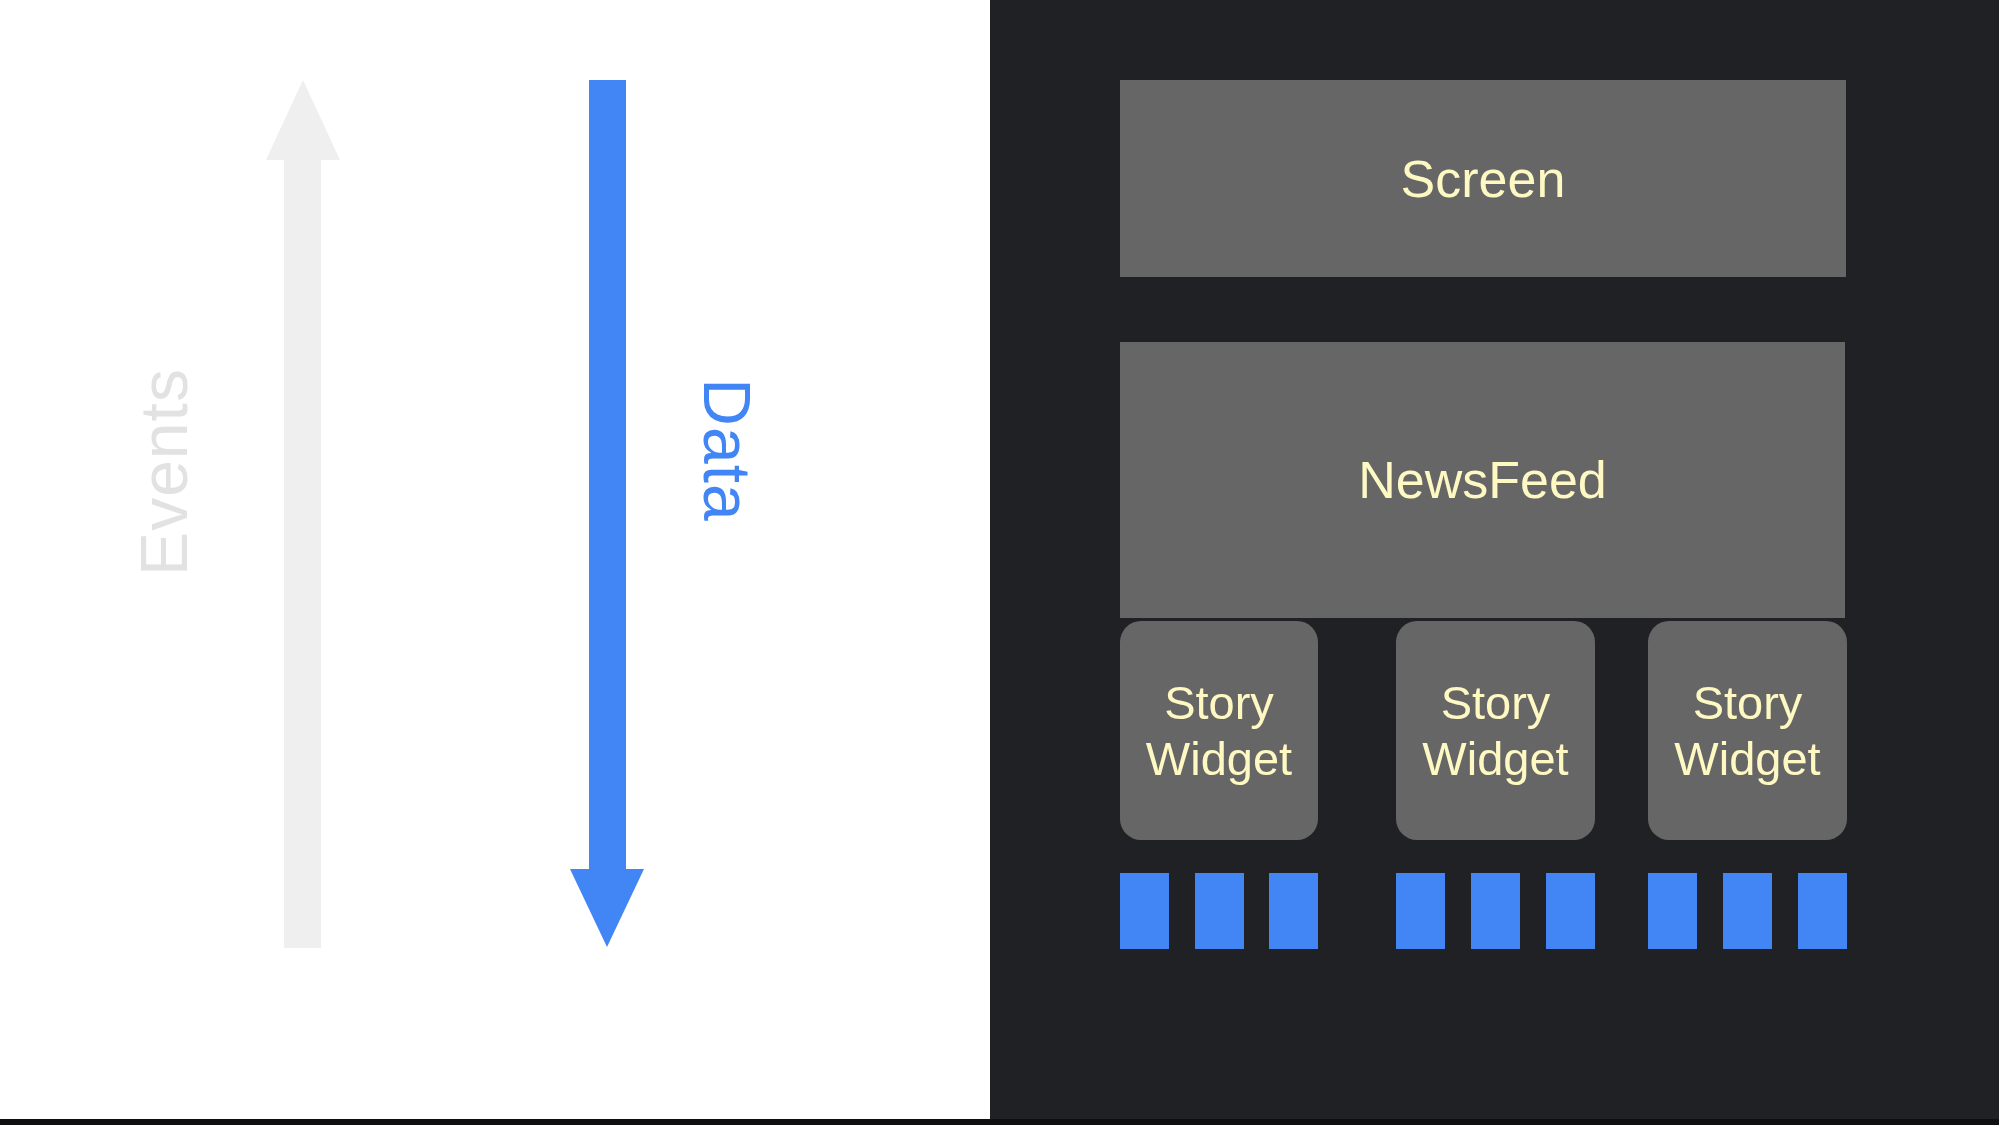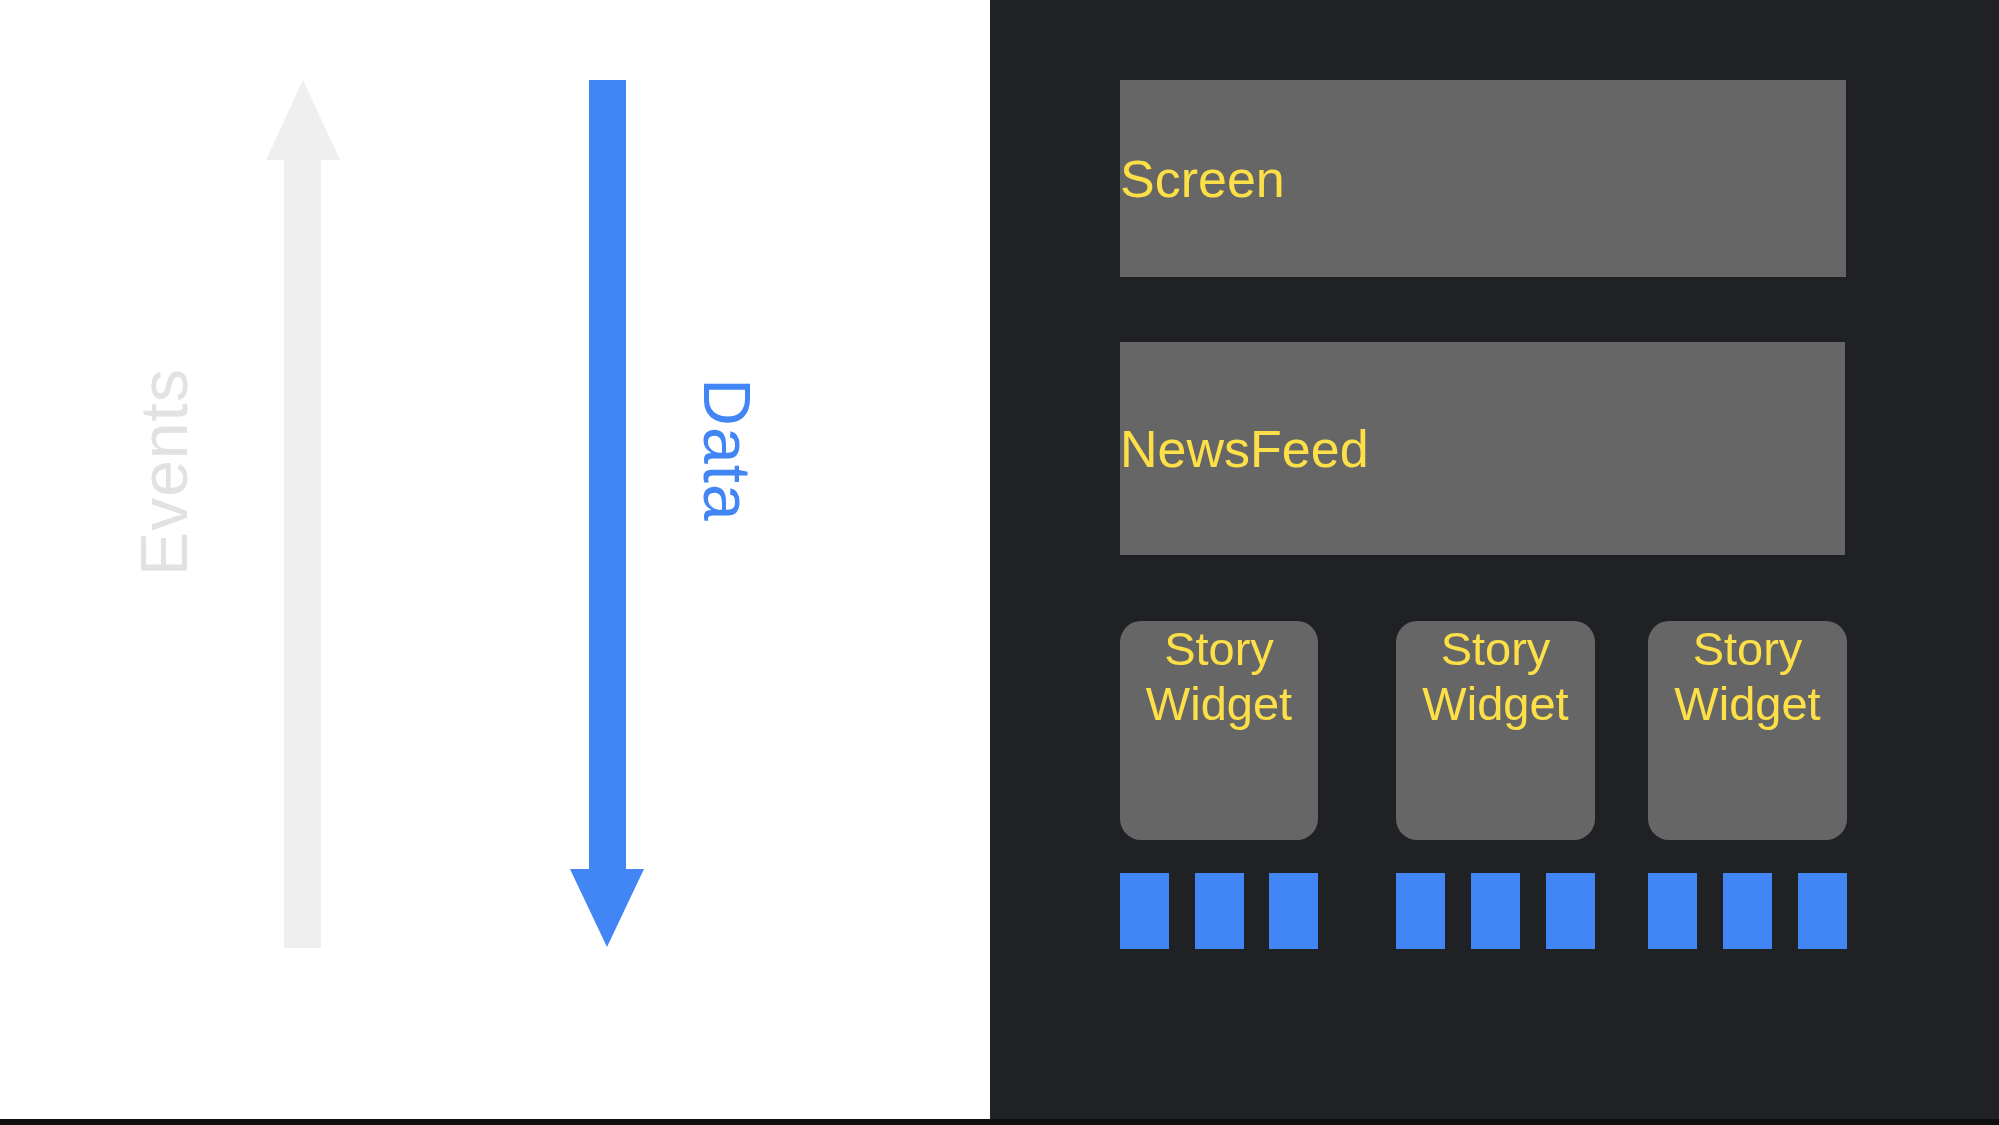--- a/index.html
+++ b/index.html
@@ -42,25 +42,25 @@
   }
   #data-label{
     left:727px;top:450px;color:#4285f4;
     transform:translate(-50%,-50%) rotate(90deg);
   }
 
   
   #tree-panel{position:absolute;left:990px;top:0;width:1009px;height:1125px;background:#202124;}
 
   .gray-box{
-    position:absolute;background:#666666;color:#fde047;
-    display:flex;align-items:center;justify-content:flex-start;text-align:center;
+    position:absolute;background:#666666;color:#fef9c3;
+    display:flex;align-items:center;justify-content:center;text-align:center;
   }
   #screen-box{left:130px;top:80px;width:726px;height:197px;font-size:52px;}
-  #newsfeed-box{left:130px;top:342px;width:725px;height:213px;font-size:52px;}
+  #newsfeed-box{left:130px;top:342px;width:725px;height:276px;font-size:52px;}
 
   .story-box{top:621px;width:199px;height:219px;font-size:47px;line-height:1.18;flex-direction:column;border-radius:21px;}
   #story-box-0{left:130px;width:198px;}
   #story-box-1{left:406px;}
   #story-box-2{left:658px;}
 
   .block-group{
     position:absolute;top:873px;height:76px;
     display:flex;justify-content:space-between;
   }

